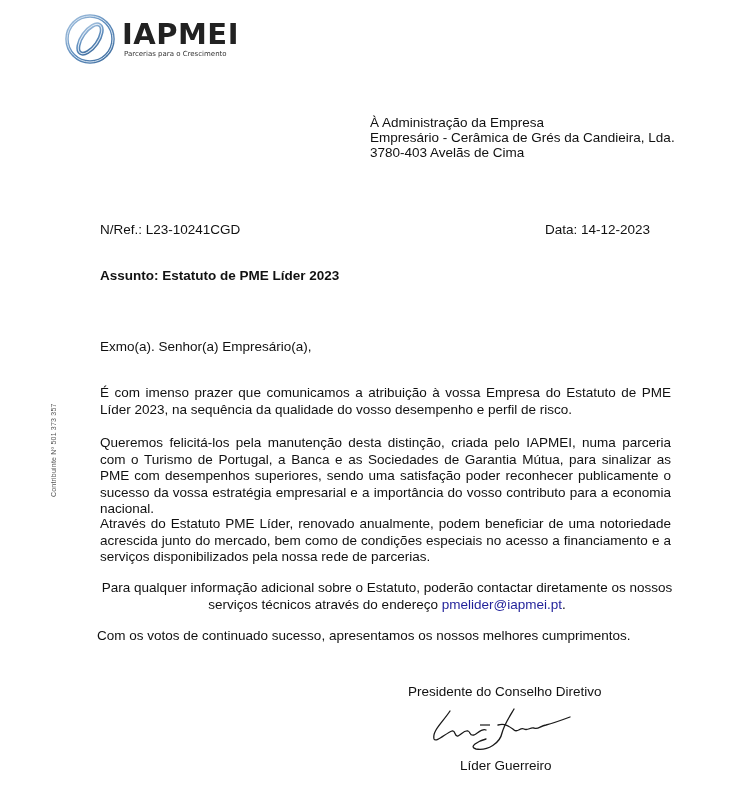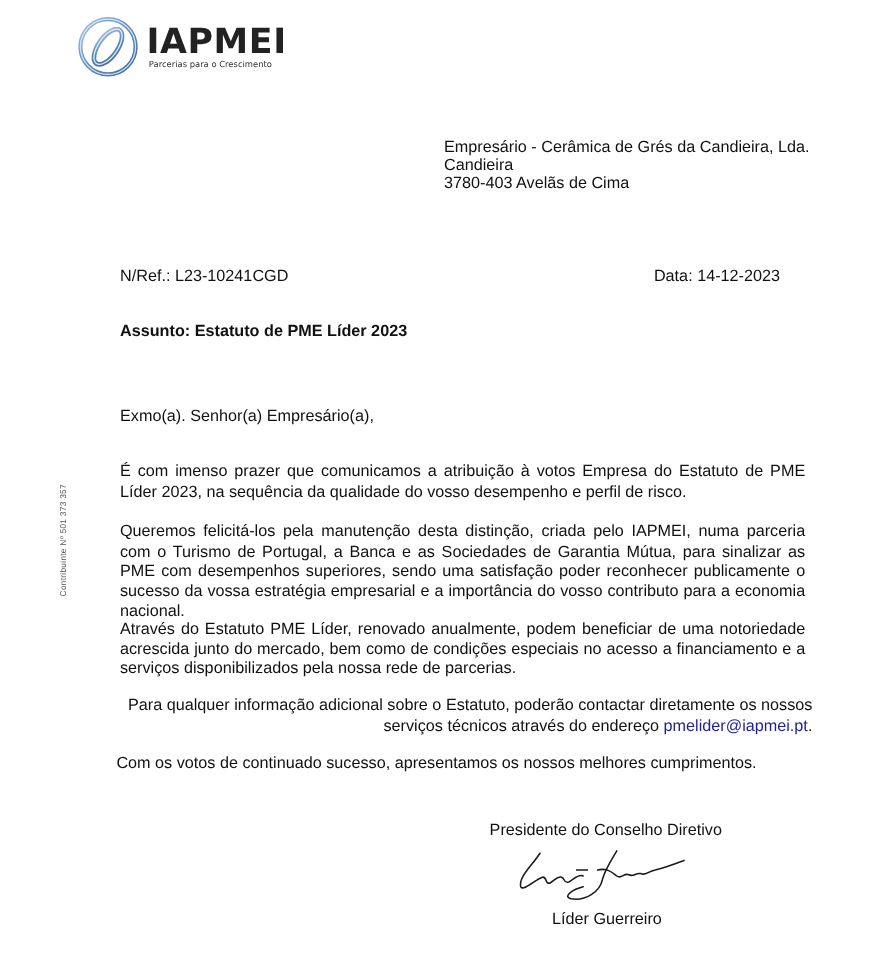--- a/index.html
+++ b/index.html
@@ -80,21 +80,21 @@
     .para {
       position: absolute;
       left: 100px;
       width: 571px;
       text-align: justify;
       line-height: 16.5px;
     }
     .p1 { top: 385px; }
     .p2 { top: 435px; }
     .p3 { top: 516px; }
-    .p4 { top: 580px; left: 97px; text-align: right; width: 580px; }
+    .p4 { top: 580px; left: 97px; text-align: center; width: 580px; }
     .p5 { top: 628px; left: 97px; text-align: left; width: 580px; }
     .email { color: #1f1f99; }
     .side-text {
       position: absolute;
       left: 50px;
       top: 497px;
       transform-origin: left top;
       transform: rotate(-90deg);
       font-size: 7px;
       color: #555555;
@@ -137,33 +137,33 @@
     <ellipse cx="26" cy="26" rx="8" ry="17" transform="rotate(35 26 26)" fill="none" stroke="url(#rg)" stroke-width="4"></ellipse>
     <ellipse cx="26" cy="26" rx="8" ry="17" transform="rotate(35 26 26)" fill="none" stroke="#e4eef8" stroke-width="1"></ellipse>
   </svg>
   <div class="logo-text">
     <span class="logo-name">IAPMEI</span>
     <span class="logo-tagline">Parcerias para o Crescimento</span>
   </div>
 </div>
 
 <div class="address">
+  <div>À Administração da Empresa</div>
   <div>Empresário - Cerâmica de Grés da Candieira, Lda.</div>
-  <div>Candieira</div>
   <div>3780-403 Avelãs de Cima</div>
 </div>
 
 <div class="ref">N/Ref.: L23-10241CGD</div>
 <div class="date">Data: 14-12-2023</div>
 
 <div class="subject">Assunto: Estatuto de PME Líder 2023</div>
 
 <div class="salutation">Exmo(a). Senhor(a) Empresário(a),</div>
 
-<div class="para p1">É com imenso prazer que comunicamos a atribuição à votos Empresa do Estatuto de PME Líder 2023, na sequência da qualidade do vosso desempenho e perfil de risco.</div>
+<div class="para p1">É com imenso prazer que comunicamos a atribuição à vossa Empresa do Estatuto de PME Líder 2023, na sequência da qualidade do vosso desempenho e perfil de risco.</div>
 <div class="para p2">Queremos felicitá-los pela manutenção desta distinção, criada pelo IAPMEI, numa parceria com o Turismo de Portugal, a Banca e as Sociedades de Garantia Mútua, para sinalizar as PME com desempenhos superiores, sendo uma satisfação poder reconhecer publicamente o sucesso da vossa estratégia empresarial e a importância do vosso contributo para a economia nacional.</div>
 <div class="para p3">Através do Estatuto PME Líder, renovado anualmente, podem beneficiar de uma notoriedade acrescida junto do mercado, bem como de condições especiais no acesso a financiamento e a serviços disponibilizados pela nossa rede de parcerias.</div>
 <div class="para p4"><span>Para qualquer informação adicional sobre o Estatuto, poderão contactar diretamente os nossos serviços técnicos através do endereço </span><a class="email">pmelider@iapmei.pt</a><span>.</span></div>
 <div class="para p5">Com os votos de continuado sucesso, apresentamos os nossos melhores cumprimentos.</div>
 
 <div class="side-text">Contribuinte Nº 501 373 357</div>
 
 <div class="signer-title">Presidente do Conselho Diretivo</div>
 <svg class="signature" viewBox="0 0 150 50">
   <path d="M22 8 C 14 20, 4 28, 6 36 C 8 40, 18 30, 24 28 C 28 27, 26 34, 30 33 C 34 31, 36 27, 40 28 C 43 29, 41 33, 46 32 C 50 30, 54 25, 58 27" fill="none" stroke="#1a1a1a" stroke-width="1.3" stroke-linecap="round"></path>

